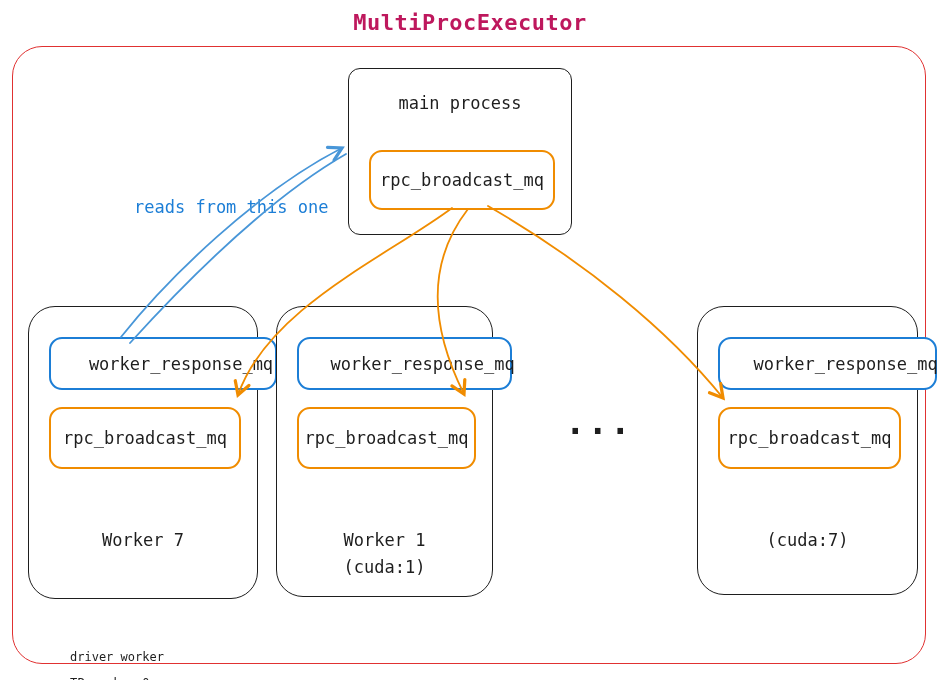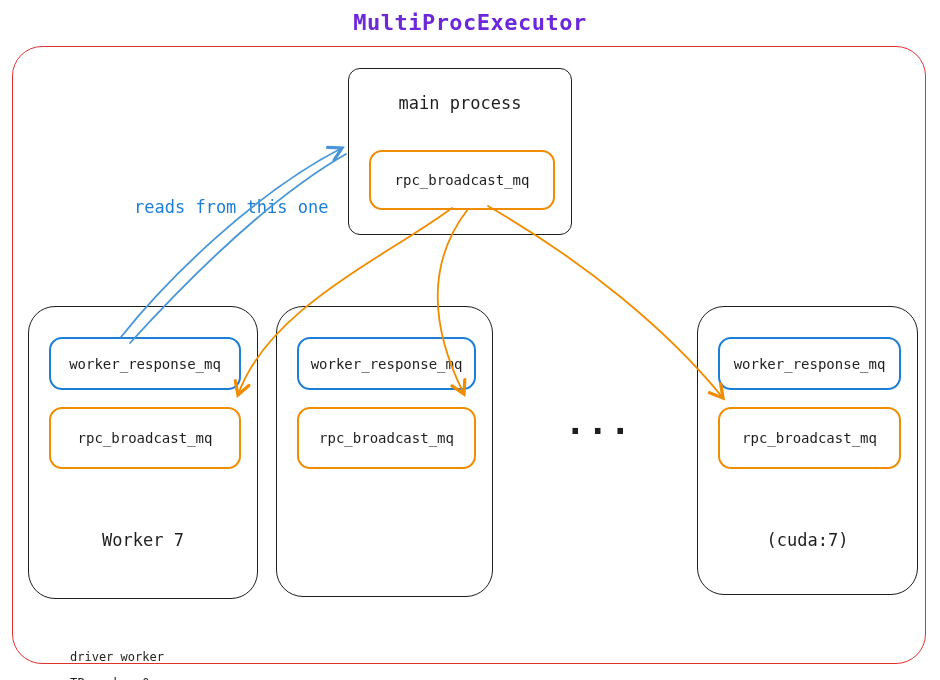--- a/index.html
+++ b/index.html
@@ -2,39 +2,39 @@
 <html><head>
 <meta charset="utf-8">
 <style>
   html,body{margin:0;padding:0;background:#ffffff;}
   .canvas{
     position:relative;width:940px;height:680px;background:#ffffff;overflow:hidden;
     font-family:"DejaVu Sans Mono","Liberation Mono",monospace;color:#1e1e1e;
   }
   .title{
     position:absolute;top:10px;left:0;width:100%;text-align:center;
-    font-size:22px;font-weight:700;color:#6d28d9;letter-spacing:0.5px;
+    font-size:22px;font-weight:700;color:#be185d;letter-spacing:0.5px;
   }
   .frame{
     position:absolute;left:12px;top:46px;width:912px;height:616px;
     border:1.6px solid #e03131;border-radius:30px;
   }
   .node{
     position:absolute;border:1.6px solid #1e1e1e;border-radius:12px;background:transparent;
   }
   .main-process{left:348px;top:68px;width:222px;height:165px;}
   .main-process .node-label{
     position:absolute;top:24px;left:0;width:100%;text-align:center;font-size:17px;
   }
   .queue{
     position:absolute;border-radius:13px;display:flex;align-items:center;justify-content:center;
-    font-size:14px;white-space:nowrap;background:#ffffff;text-align:right;
+    font-size:17px;white-space:nowrap;background:#ffffff;text-align:right;
   }
   .queue.orange{border:2.4px solid #f08c00;}
-  .queue.blue{border:2px solid #1c7ed6;}
+  .queue.blue{border:2px solid #1c7ed6;padding-left:36px;}
   .main-process .queue{left:20px;top:81px;width:calc(100% - 40px);height:56px;}
   .worker{border-radius:27px;}
   .worker.w0{left:28px;top:306px;width:228px;height:291px;}
   .worker.w1{left:276px;top:306px;width:215px;height:289px;}
   .worker.w7{left:697px;top:306px;width:219px;height:287px;}
   .worker .resp{left:20px;top:30px;width:calc(100% - 40px);height:49px;}
   .worker .bcast{left:20px;top:100px;width:calc(100% - 40px);height:58px;}
   .worker .wlabel{
     position:absolute;top:220px;left:0;width:100%;text-align:center;
     font-size:17px;line-height:27px;
@@ -71,20 +71,24 @@
     <div class="queue blue resp">worker_response_mq</div>
     <div class="queue orange bcast">rpc_broadcast_mq</div>
     <div class="wlabel">
       <div>Worker 7</div>
     </div>
   </div>
 
   <div class="node worker w1">
     <div class="queue blue resp">worker_response_mq</div>
     <div class="queue orange bcast">rpc_broadcast_mq</div>
+    <div class="wlabel">
+      <div>Worker 1</div>
+      <div>(cuda:1)</div>
+    </div>
   </div>
 
   <div class="ellipsis">...</div>
 
   <div class="node worker w7">
     <div class="queue blue resp">worker_response_mq</div>
     <div class="queue orange bcast">rpc_broadcast_mq</div>
     <div class="wlabel">
       <div>(cuda:7)</div>
     </div>

